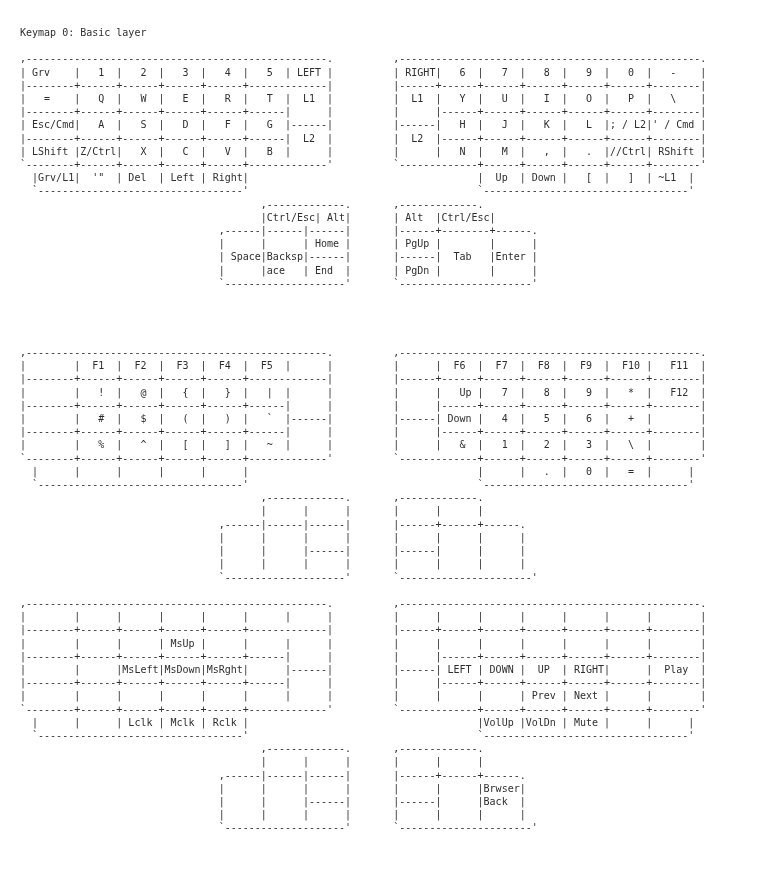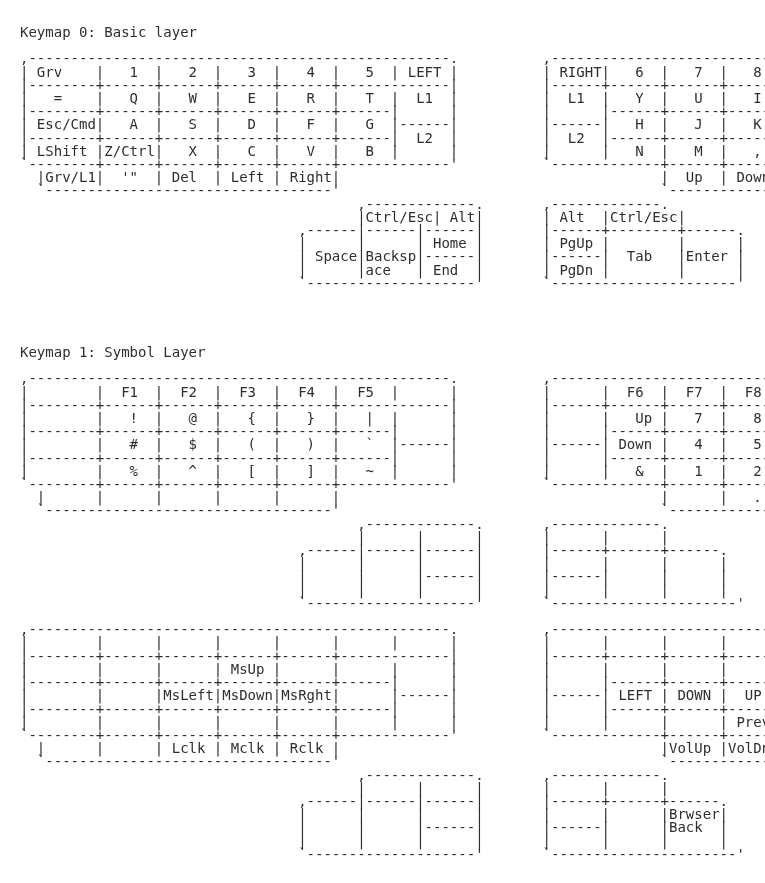--- a/index.html
+++ b/index.html
@@ -9,21 +9,21 @@
   }
   body {
     width: 765px;
     height: 883px;
     box-sizing: border-box;
     padding: 26px 0 0 20px;
     overflow: hidden;
   }
   .doc {
     font-family: "DejaVu Sans Mono", "Liberation Mono", monospace;
-    font-size: 14px;
+    font-size: 10px;
     line-height: 13.2px;
     color: #2e2e2e;
   }
   .km-title {
     white-space: pre;
     font-family: inherit;
     font-size: inherit;
     line-height: inherit;
   }
   pre.km-art {
@@ -60,21 +60,20 @@
                                         ,-------------.       ,-------------.
                                         |Ctrl/Esc| Alt|       | Alt  |Ctrl/Esc|
                                  ,------|------|------|       |------+--------+------.
                                  |      |      | Home |       | PgUp |        |      |
                                  | Space|Backsp|------|       |------|  Tab   |Enter |
                                  |      |ace   | End  |       | PgDn |        |      |
                                  `--------------------'       `----------------------'</pre>
   </section>
 
   <section class="keymap gap-large">
-    <div class="km-title">Keymap 1: Symbol Layer</div>
     <pre class="km-art">,--------------------------------------------------.          ,--------------------------------------------------.
 |        |  F1  |  F2  |  F3  |  F4  |  F5  |      |          |      |  F6  |  F7  |  F8  |  F9  |  F10 |   F11  |
 |--------+------+------+------+------+-------------|          |------+------+------+------+------+------+--------|
 |        |   !  |   @  |   {  |   }  |   |  |      |          |      |   Up |   7  |   8  |   9  |   *  |   F12  |
 |--------+------+------+------+------+------|      |          |      |------+------+------+------+------+--------|
 |        |   #  |   $  |   (  |   )  |   `  |------|          |------| Down |   4  |   5  |   6  |   +  |        |
 |--------+------+------+------+------+------|      |          |      |------+------+------+------+------+--------|
 |        |   %  |   ^  |   [  |   ]  |   ~  |      |          |      |   &amp;  |   1  |   2  |   3  |   \  |        |
 `--------+------+------+------+------+-------------'          `-------------+------+------+------+------+--------'
   |      |      |      |      |      |                                      |      |   .  |   0  |   =  |      |

